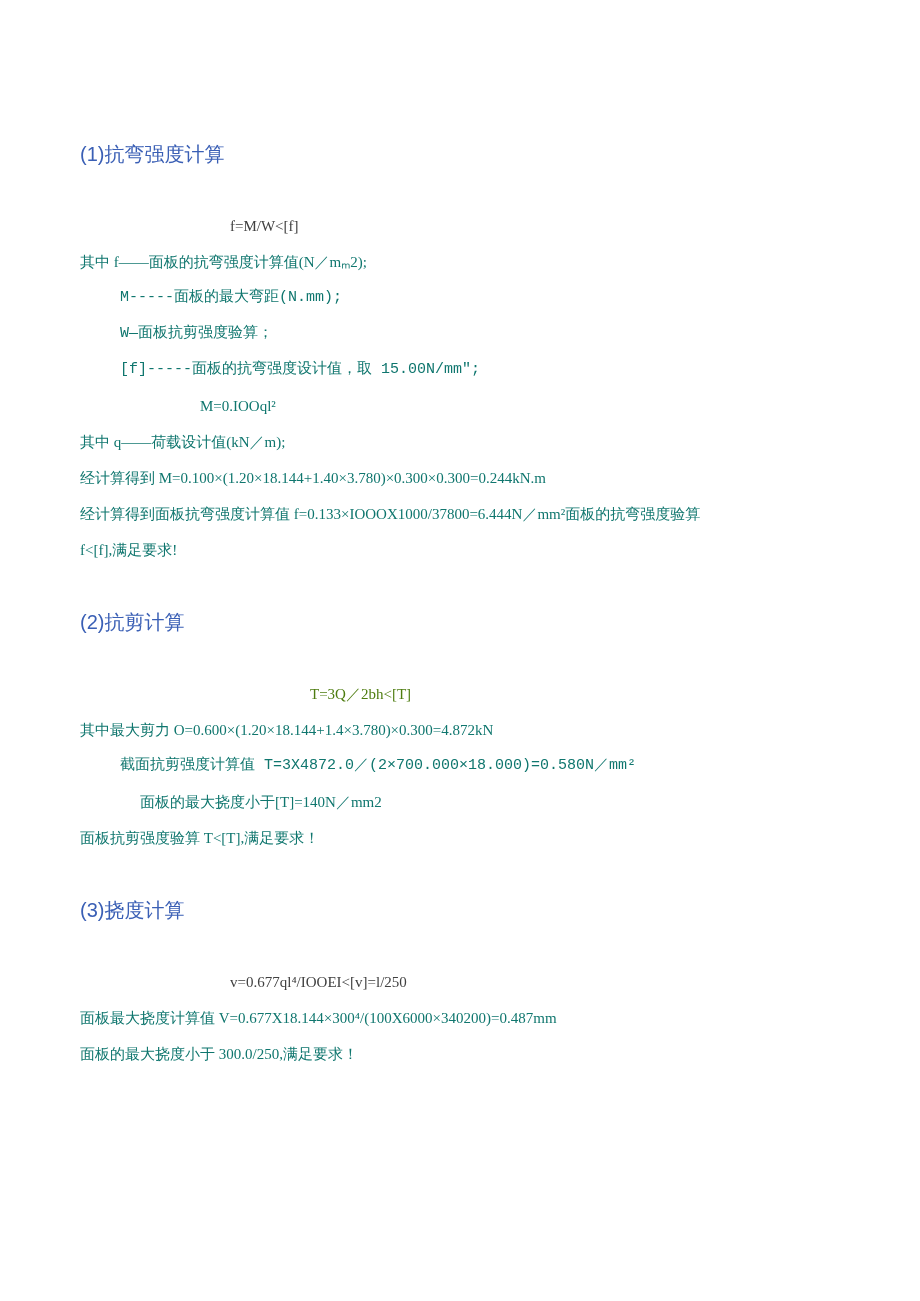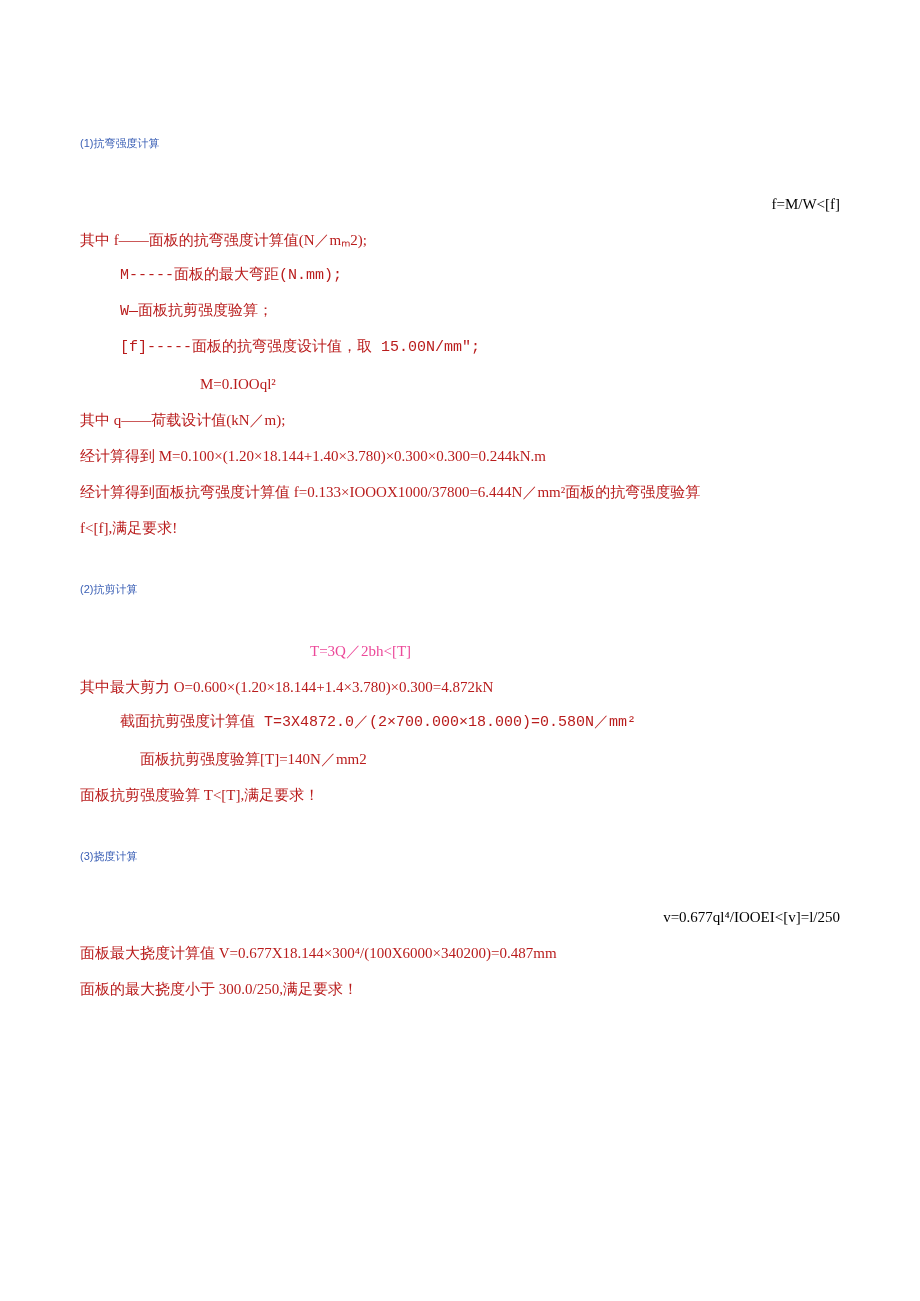--- a/index.html
+++ b/index.html
@@ -8,36 +8,36 @@
     margin: 0;
     padding: 100px 80px 80px 80px;
     width: 760px;
     color: #333;
     font-size: 15px;
     line-height: 2.4;
   }
   .heading {
     color: #3a5fb5;
     font-family: sans-serif;
-    font-size: 11px;
+    font-size: 20px;
     margin-top: 30px;
     margin-bottom: 30px;
   }
   .formula-center {
-    text-align: right;
+    text-align: left;
     padding-left: 150px;
-    color: #000000;
+    color: #404040;
   }
   .formula-center-wide {
     text-align: left;
     padding-left: 230px;
-    color: #ec4899;
+    color: #4d7c0f;
   }
   .line {
-    color: #b91c1c;
+    color: #0f766e;
   }
   .indent1 {
     padding-left: 40px;
     font-family: Liberation Mono, monospace;
   }
   .indent2 {
     padding-left: 60px;
   }
   .indent3 {
     padding-left: 120px;
@@ -55,19 +55,19 @@
 <div class="line indent3">M=0.IOOql²</div>
 <div class="line">其中 q——荷载设计值(kN／m);</div>
 <div class="line">经计算得到 M=0.100×(1.20×18.144+1.40×3.780)×0.300×0.300=0.244kN.m</div>
 <div class="line">经计算得到面板抗弯强度计算值 f=0.133×IOOOX1000/37800=6.444N／mm²面板的抗弯强度验算</div>
 <div class="line">f&lt;[f],满足要求!</div>
 
 <div class="heading">(2)抗剪计算</div>
 <div class="formula-center-wide">T=3Q／2bh&lt;[T]</div>
 <div class="line">其中最大剪力 O=0.600×(1.20×18.144+1.4×3.780)×0.300=4.872kN</div>
 <div class="line indent1">截面抗剪强度计算值 T=3X4872.0／(2×700.000×18.000)=0.580N／mm²</div>
-<div class="line indent2">面板抗剪强度验算[T]=140N／mm2</div>
+<div class="line indent2">面板的最大挠度小于[T]=140N／mm2</div>
 <div class="line">面板抗剪强度验算 T&lt;[T],满足要求！</div>
 
 <div class="heading">(3)挠度计算</div>
 <div class="formula-center">v=0.677ql⁴/IOOEI&lt;[v]=l/250</div>
 <div class="line">面板最大挠度计算值 V=0.677X18.144×300⁴/(100X6000×340200)=0.487mm</div>
 <div class="line">面板的最大挠度小于 300.0/250,满足要求！</div>
 
 </body></html>

